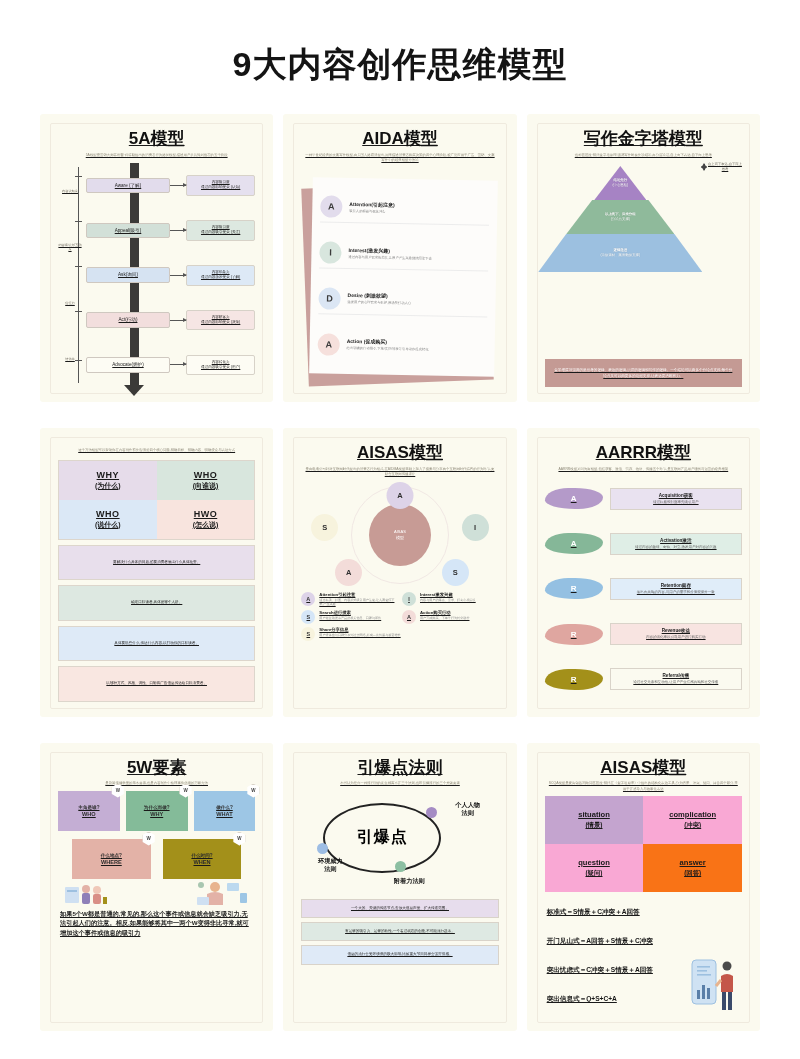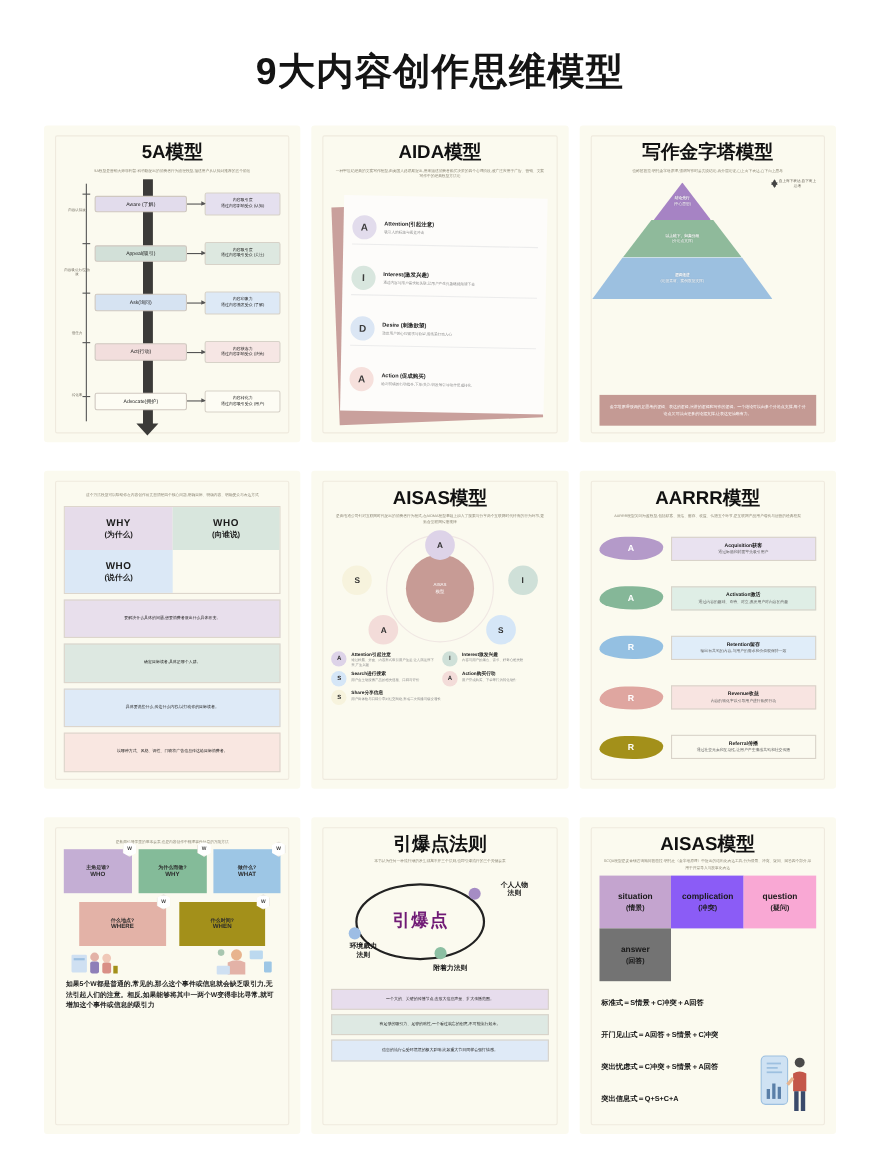--- a/index.html
+++ b/index.html
@@ -21,20 +21,21 @@
     color:#141414;
   }
 
   .grid {
     flex:1;
     display:grid;
     grid-template-columns: repeat(3, 1fr);
     grid-template-rows: repeat(3, 1fr);
     gap: 26px 10px;
     padding: 0 30px 18px 30px;
+    text-decoration: underline;
   }
 
   .card {
     background: #fbfaef;
     border-radius: 3px;
     padding: 9px 10px 8px 10px;
     display:flex; flex-direction:column;
     overflow:hidden;
     position:relative;
   }
@@ -122,28 +123,28 @@
   .hexw { position:absolute; right:-5px; top:-7px; width:14px; height:14px; background:#fff; border:1px solid #d8d2c6;
           clip-path: polygon(50% 0%, 93% 25%, 93% 75%, 50% 100%, 7% 75%, 7% 25%);
           display:flex; align-items:center; justify-content:center; font-size:4.5px; font-weight:700; color:#444; }
   .w5-illus { display:flex; justify-content:space-between; align-items:flex-end; padding:4px 6px 2px 6px; height:30px; }
   .w5-note { font-size:6.2px; line-height:1.55; color:#1f1f1f; padding:0 2px; font-weight:600; }
 
   
   .tp-wrap { flex:1; display:flex; flex-direction:column; margin-top:4px; }
   .tp-diagram { height:104px; position:relative; }
   .tp-ellipse { position:absolute; left:22px; top:12px; width:118px; height:70px; border:2px solid #222; border-radius:50%; display:flex; align-items:center; justify-content:center; }
-  .tp-ellipse span { font-size:16px; font-weight:800; color:#701a75; letter-spacing:1px; }
+  .tp-ellipse span { font-size:16px; font-weight:800; color:#000000; letter-spacing:1px; }
   .tp-dot { position:absolute; width:11px; height:11px; border-radius:50%; }
   .tp-lab { position:absolute; font-size:6.2px; font-weight:700; color:#111; text-align:center; line-height:1.35; }
   .tp-bar { border:1px solid #d9d3c9; font-size:3.6px; text-align:center; padding:6px 5px; line-height:1.5; margin-top:4px; }
 
   
   .sc-wrap { flex:1; display:flex; flex-direction:column; margin-top:4px; }
-  .sc-puzzle { height:96px; display:grid; grid-template-columns:1fr 1fr 1fr; grid-template-rows:1fr 1fr; position:relative; }
+  .sc-puzzle { height:96px; display:grid; grid-template-columns:1fr 1fr; grid-template-rows:1fr 1fr; position:relative; }
   .sc-q { display:flex; flex-direction:column; align-items:center; justify-content:center; gap:2px; position:relative; }
   .sc-q .en { font-size:7.6px; font-weight:700; }
   .sc-q .zh { font-size:6.4px; font-weight:700; }
   .sc-formulas { flex:1; display:flex; flex-direction:column; justify-content:space-around; padding:6px 2px 2px 2px; position:relative; }
   .sc-formulas div { font-size:6.6px; font-weight:800; color:#151515; }
   .sc-illus { position:absolute; right:2px; bottom:2px; }
 </style>
 </head>
 <body>
 
@@ -297,20 +298,24 @@
               <span>(为什么)</span>
             </div>
             <div class="wh-cell" style="background:#d8e6dd">
               <b>WHO</b>
               <span>(向谁说)</span>
             </div>
             <div class="wh-cell" style="background:#dbe8f6">
               <b>WHO</b>
               <span>(说什么)</span>
             </div>
+            <div class="wh-cell" style="background:#f8e4de">
+              <b>HWO</b>
+              <span>(怎么说)</span>
+            </div>
           </div>
           <div class="wh-bar" style="background:#e8dfec">要解决什么具体的问题,想要消费者做出什么具体改变。</div>
           <div class="wh-bar" style="background:#dde8e1">确定目标读者,具体是哪个人群。</div>
           <div class="wh-bar" style="background:#deeaf7">具体要说些什么,传达什么内容,以打动你的目标读者。</div>
           <div class="wh-bar" style="background:#f9e7e1">以哪种方式、风格、调性、口吻将广告信息传达给目标消费者。</div>
         </div>
       </div>
     </div>
 
     <div class="card">
@@ -410,20 +415,21 @@
               <h5>Referral传播</h5>
               <p>通过社交元素和互动性,让用户产生情感共鸣和社交传播</p>
             </div>
           </div>
         </div>
       </div>
     </div>
 
     <div class="card">
       <div class="card-inner">
+        <div class="c-title">5W要素</div>
         <div class="c-sub">是新闻传播学里的基本要素,也是内容创作中梳理事件信息的万能方法</div>
         <div class="w5-wrap">
           <div class="w5-r1">
             <div class="w5-card" style="background:#c4aed4">
               <div class="hexw">W</div>
               <div class="zh">主角是谁?</div>
               <div class="en">WHO</div>
             </div>
             <div class="w5-card" style="background:#84bb99">
               <div class="hexw">W</div>
@@ -498,29 +504,29 @@
     <div class="card">
       <div class="card-inner">
         <div class="c-title">AISAS模型</div>
         <div class="c-sub">SCQA模型是麦肯锡咨询顾问芭芭拉·明托在《金字塔原理》中提出的结构化表达工具,分为情景、冲突、疑问、回答四个部分,常用于开篇导入与故事化表达</div>
         <div class="sc-wrap">
           <div class="sc-puzzle">
             <div class="sc-q" style="background:#c4a4cf">
               <div class="en">situation</div>
               <div class="zh">(情景)</div>
             </div>
-            <div class="sc-q" style="background:#8b5cf6">
+            <div class="sc-q" style="background:#f9a8d4">
               <div class="en">complication</div>
               <div class="zh">(冲突)</div>
             </div>
             <div class="sc-q" style="background:#f9a8d4">
               <div class="en">question</div>
               <div class="zh">(疑问)</div>
             </div>
-            <div class="sc-q" style="background:#737373">
+            <div class="sc-q" style="background:#f97316">
               <div class="en">answer</div>
               <div class="zh">(回答)</div>
             </div>
           </div>
           <div class="sc-formulas">
             <div>标准式＝S情景＋C冲突＋A回答</div>
             <div>开门见山式＝A回答＋S情景＋C冲突</div>
             <div>突出忧虑式＝C冲突＋S情景＋A回答</div>
             <div>突出信息式＝Q+S+C+A</div>
             <svg class="sc-illus" width="50" height="58" viewBox="0 0 50 58">

